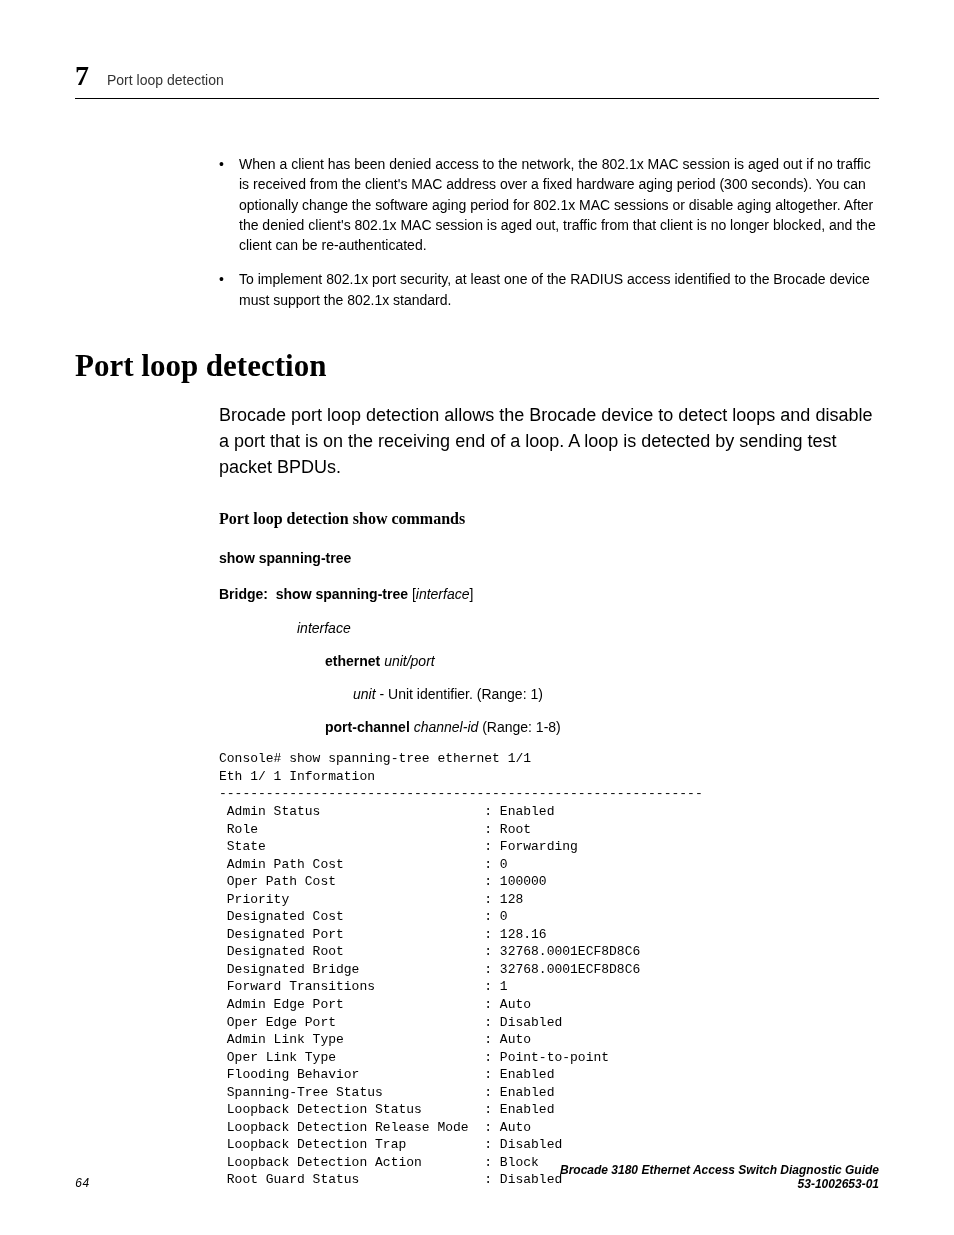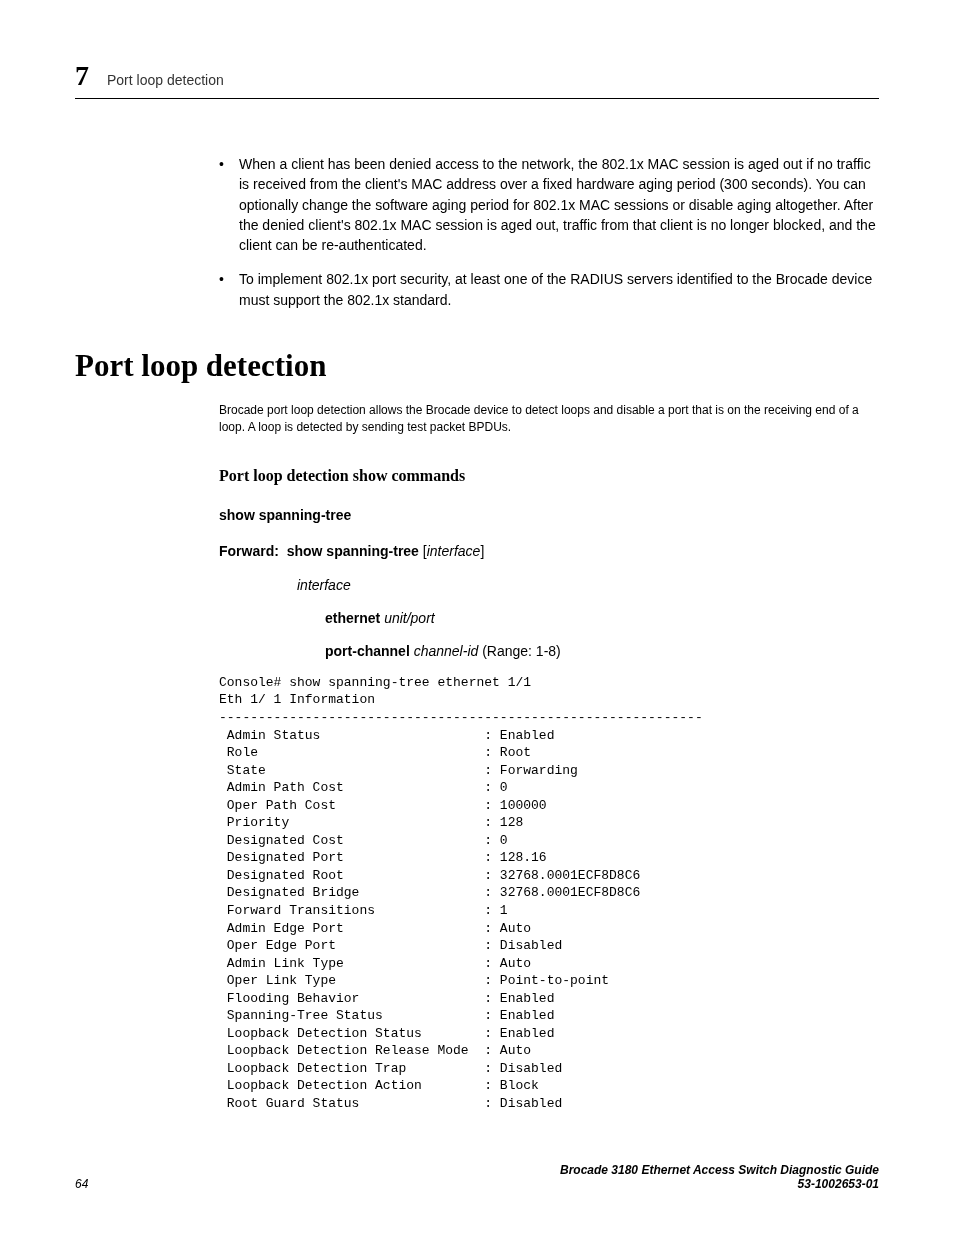--- a/index.html
+++ b/index.html
@@ -47,21 +47,21 @@
       flex: 1;
     }
     h1.section-title {
       font-family: Georgia, 'Times New Roman', serif;
       font-size: 31px;
       font-weight: bold;
       margin-top: 38px;
       margin-bottom: 18px;
     }
     .intro-text {
-      font-size: 12px;
+      font-size: 18px;
       line-height: 1.45;
       margin-bottom: 30px;
     }
     h2.subsection-title {
       font-family: Georgia, 'Times New Roman', serif;
       font-size: 16px;
       font-weight: bold;
       margin-bottom: 22px;
     }
     .cmd-name {
@@ -98,62 +98,65 @@
       position: absolute;
       bottom: 44px;
       left: 75px;
       right: 75px;
       display: flex;
       justify-content: space-between;
       align-items: flex-end;
       font-size: 12px;
       font-style: italic;
     }
-    .footer-left { font-weight: normal; }
+    .footer-left { font-weight: normal; font-family: Liberation Mono, monospace; }
     .footer-right { text-align: right; font-weight: bold; }
   </style>
 </head>
 <body>
 
 <div class="header-row">
   <span class="chapter-num">7</span>
   <span class="header-title">Port loop detection</span>
 </div>
 
 <div class="content-block">
   <div class="bullet-item">
     <span class="bullet-dot">•</span>
     <span class="bullet-text">When a client has been denied access to the network, the 802.1x MAC session is aged out if no traffic is received from the client's MAC address over a fixed hardware aging period (300 seconds). You can optionally change the software aging period for 802.1x MAC sessions or disable aging altogether. After the denied client's 802.1x MAC session is aged out, traffic from that client is no longer blocked, and the client can be re-authenticated.</span>
   </div>
   <div class="bullet-item">
     <span class="bullet-dot">•</span>
-    <span class="bullet-text">To implement 802.1x port security, at least one of the RADIUS servers identified to the Brocade device must support the 802.1x standard.</span>
+    <span class="bullet-text">To implement 802.1x port security, at least one of the RADIUS access identified to the Brocade device must support the 802.1x standard.</span>
   </div>
 </div>
 
 <h1 class="section-title">Port loop detection</h1>
 
 <div class="content-block">
   <p class="intro-text">Brocade port loop detection allows the Brocade device to detect loops and disable a port that is on the receiving end of a loop. A loop is detected by sending test packet BPDUs.</p>
 
   <h2 class="subsection-title">Port loop detection show commands</h2>
 
   <p class="cmd-name">show spanning-tree</p>
 
   <p class="syntax-line">
-    <span class="bold">Forward:</span>&nbsp;
+    <span class="bold">Bridge:</span>&nbsp;
     <span class="bold">show spanning-tree</span>
     [<span class="italic">interface</span>]
   </p>
 
   <div class="param-block">
     <div class="param-l1"><span class="italic">interface</span></div>
     <div class="param-l2">
       <span class="bold">ethernet</span>
       <span class="italic">unit/port</span>
+    </div>
+    <div class="param-l3">
+      <span class="italic">unit</span><span> - Unit identifier. (Range: 1)</span>
     </div>
     <div class="param-l2">
       <span class="bold">port-channel</span>
       <span class="italic">channel-id</span><span> (Range: 1-8)</span>
     </div>
   </div>
 
 
   <div class="console-output">Console# show spanning-tree ethernet 1/1
 Eth 1/ 1 Information

